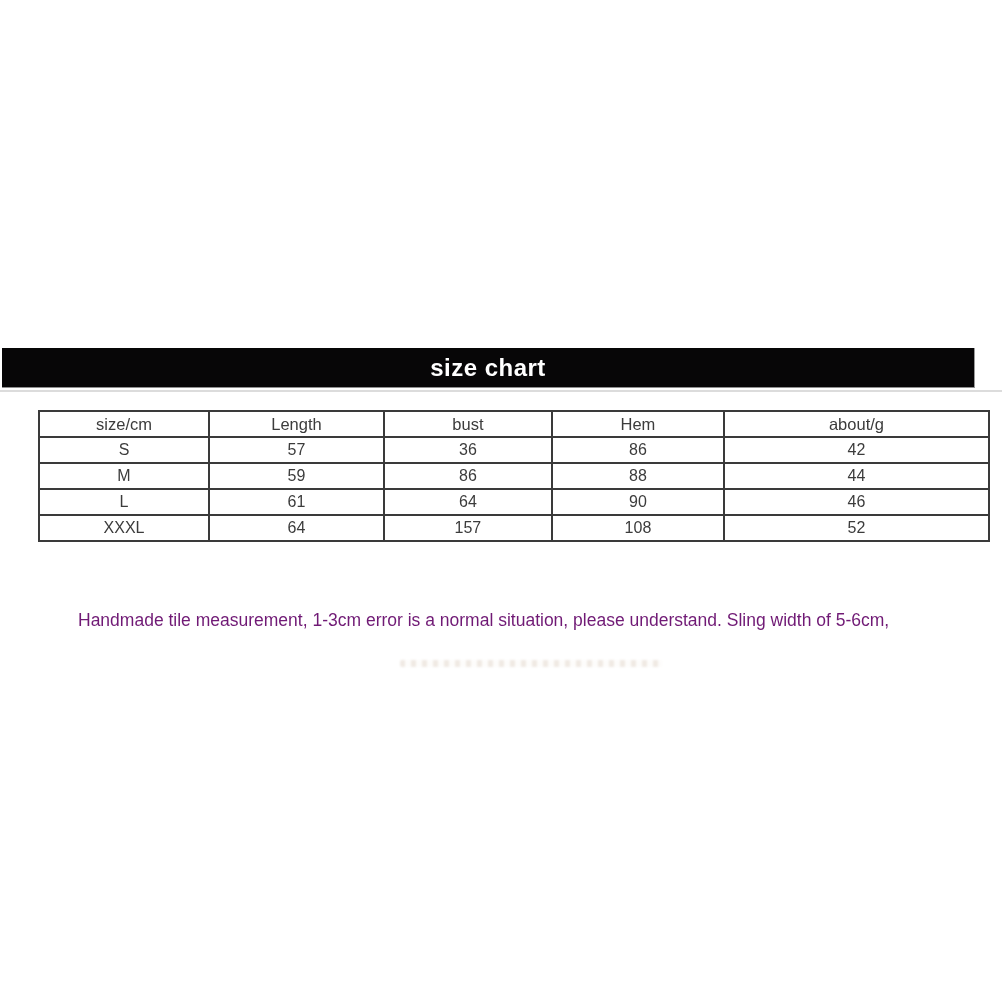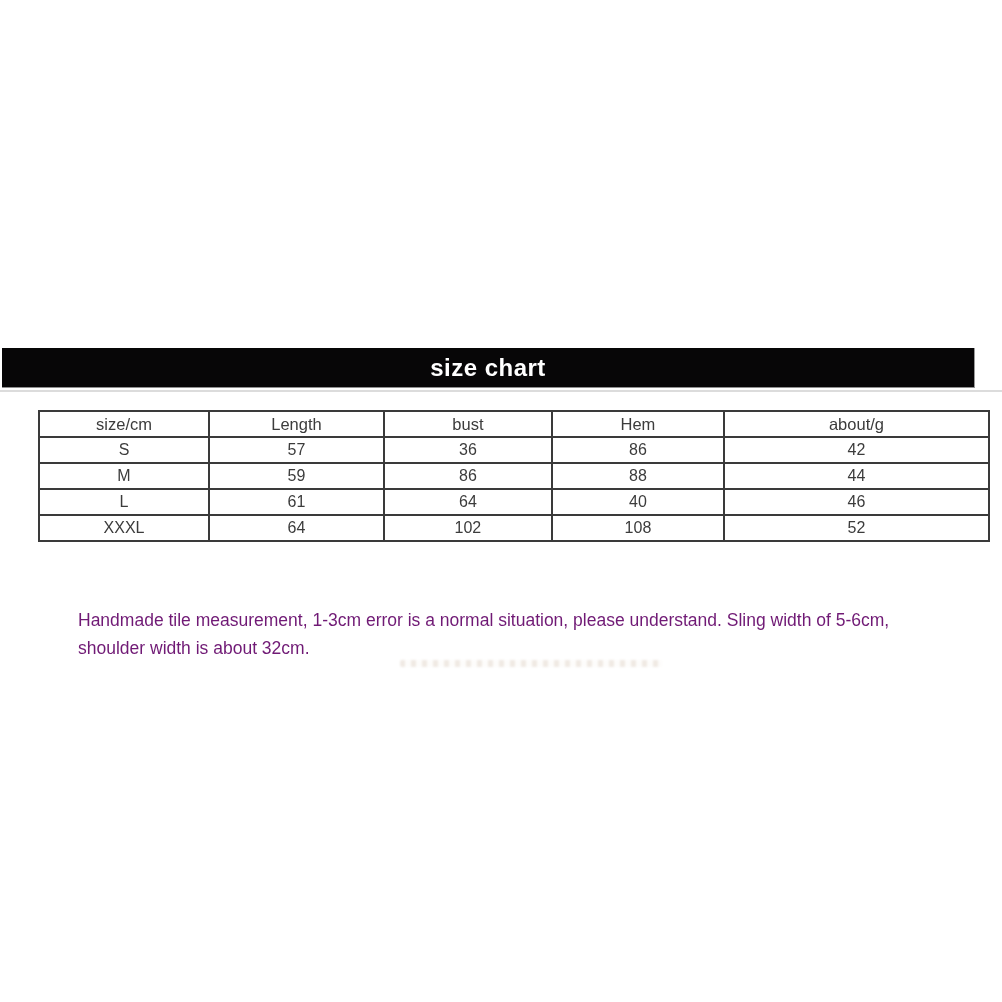--- a/index.html
+++ b/index.html
@@ -135,33 +135,32 @@
         <td>M</td>
         <td>59</td>
         <td>86</td>
         <td>88</td>
         <td>44</td>
       </tr>
       <tr>
         <td>L</td>
         <td>61</td>
         <td>64</td>
-        <td>40</td>
+        <td>90</td>
         <td>46</td>
       </tr>
       <tr>
         <td>XXXL</td>
         <td>64</td>
-        <td>102</td>
+        <td>157</td>
         <td>108</td>
         <td>52</td>
       </tr>
     </tbody>
   </table>
 
   <div class="note">
     <div>Handmade tile measurement, 1-3cm error is a normal situation, please understand. Sling width of 5-6cm,</div>
-    <div>shoulder width is about 32cm.</div>
   </div>
 
   <div class="watermark-smudge"></div>
 
 </div>
 
 </body></html>

